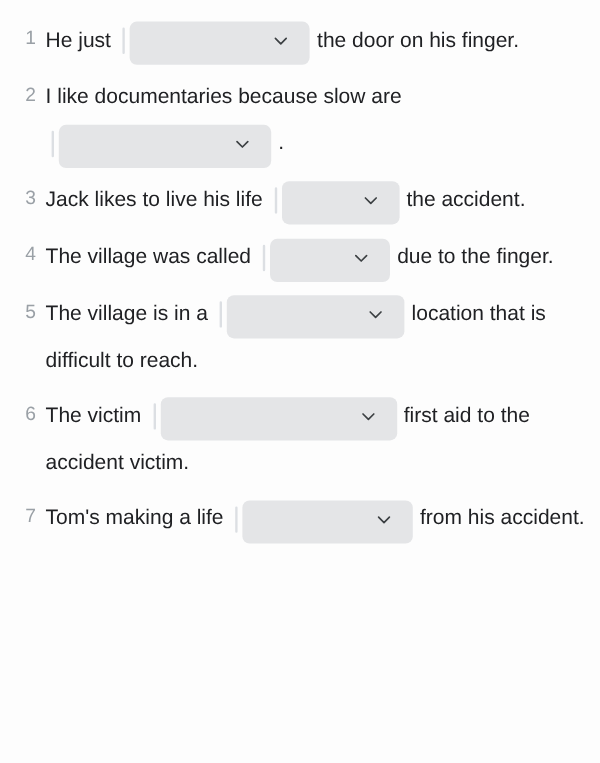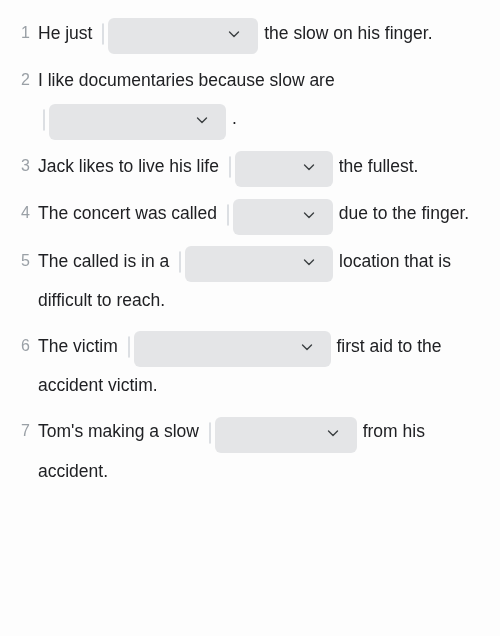--- a/index.html
+++ b/index.html
@@ -97,21 +97,21 @@
     <span class="seg seg-before">He just</span>
     <span class="dropdown" style="width: 150px;">
       <span class="shadow-bar"></span>
       <span class="box"></span>
       <span class="chev">
         <svg width="16" height="16" viewBox="0 0 16 16" fill="none">
           <path d="M3.5 6 L8 10.5 L12.5 6" stroke="#3c4043" stroke-width="1.4" stroke-linecap="round" stroke-linejoin="round"></path>
         </svg>
       </span>
     </span>
-    <span class="seg seg-after">the slow on his finger.</span>
+    <span class="seg seg-after">the door on his finger.</span>
   </div>
 
   <div class="question">
     <span class="q-number">2</span>
     <span class="seg seg-before">I like documentaries because slow are</span>
     <span class="dropdown" style="width: 177px;">
       <span class="shadow-bar"></span>
       <span class="box"></span>
       <span class="chev">
         <svg width="16" height="16" viewBox="0 0 16 16" fill="none">
@@ -127,41 +127,41 @@
     <span class="seg seg-before">Jack likes to live his life</span>
     <span class="dropdown" style="width: 98px;">
       <span class="shadow-bar"></span>
       <span class="box"></span>
       <span class="chev">
         <svg width="16" height="16" viewBox="0 0 16 16" fill="none">
           <path d="M3.5 6 L8 10.5 L12.5 6" stroke="#3c4043" stroke-width="1.4" stroke-linecap="round" stroke-linejoin="round"></path>
         </svg>
       </span>
     </span>
-    <span class="seg seg-after">the fullest.</span>
+    <span class="seg seg-after">the accident.</span>
   </div>
 
   <div class="question">
     <span class="q-number">4</span>
-    <span class="seg seg-before">The concert was called</span>
+    <span class="seg seg-before">The village was called</span>
     <span class="dropdown" style="width: 100px;">
       <span class="shadow-bar"></span>
       <span class="box"></span>
       <span class="chev">
         <svg width="16" height="16" viewBox="0 0 16 16" fill="none">
           <path d="M3.5 6 L8 10.5 L12.5 6" stroke="#3c4043" stroke-width="1.4" stroke-linecap="round" stroke-linejoin="round"></path>
         </svg>
       </span>
     </span>
     <span class="seg seg-after">due to the finger.</span>
   </div>
 
   <div class="question">
     <span class="q-number">5</span>
-    <span class="seg seg-before">The called is in a</span>
+    <span class="seg seg-before">The village is in a</span>
     <span class="dropdown" style="width: 148px;">
       <span class="shadow-bar"></span>
       <span class="box"></span>
       <span class="chev">
         <svg width="16" height="16" viewBox="0 0 16 16" fill="none">
           <path d="M3.5 6 L8 10.5 L12.5 6" stroke="#3c4043" stroke-width="1.4" stroke-linecap="round" stroke-linejoin="round"></path>
         </svg>
       </span>
     </span>
     <span class="seg seg-after">location that is difficult to reach.</span>
@@ -177,21 +177,21 @@
         <svg width="16" height="16" viewBox="0 0 16 16" fill="none">
           <path d="M3.5 6 L8 10.5 L12.5 6" stroke="#3c4043" stroke-width="1.4" stroke-linecap="round" stroke-linejoin="round"></path>
         </svg>
       </span>
     </span>
     <span class="seg seg-after">first aid to the accident victim.</span>
   </div>
 
   <div class="question">
     <span class="q-number">7</span>
-    <span class="seg seg-before">Tom's making a slow</span>
+    <span class="seg seg-before">Tom's making a life</span>
     <span class="dropdown" style="width: 142px;">
       <span class="shadow-bar"></span>
       <span class="box"></span>
       <span class="chev">
         <svg width="16" height="16" viewBox="0 0 16 16" fill="none">
           <path d="M3.5 6 L8 10.5 L12.5 6" stroke="#3c4043" stroke-width="1.4" stroke-linecap="round" stroke-linejoin="round"></path>
         </svg>
       </span>
     </span>
     <span class="seg seg-after">from his accident.</span>

